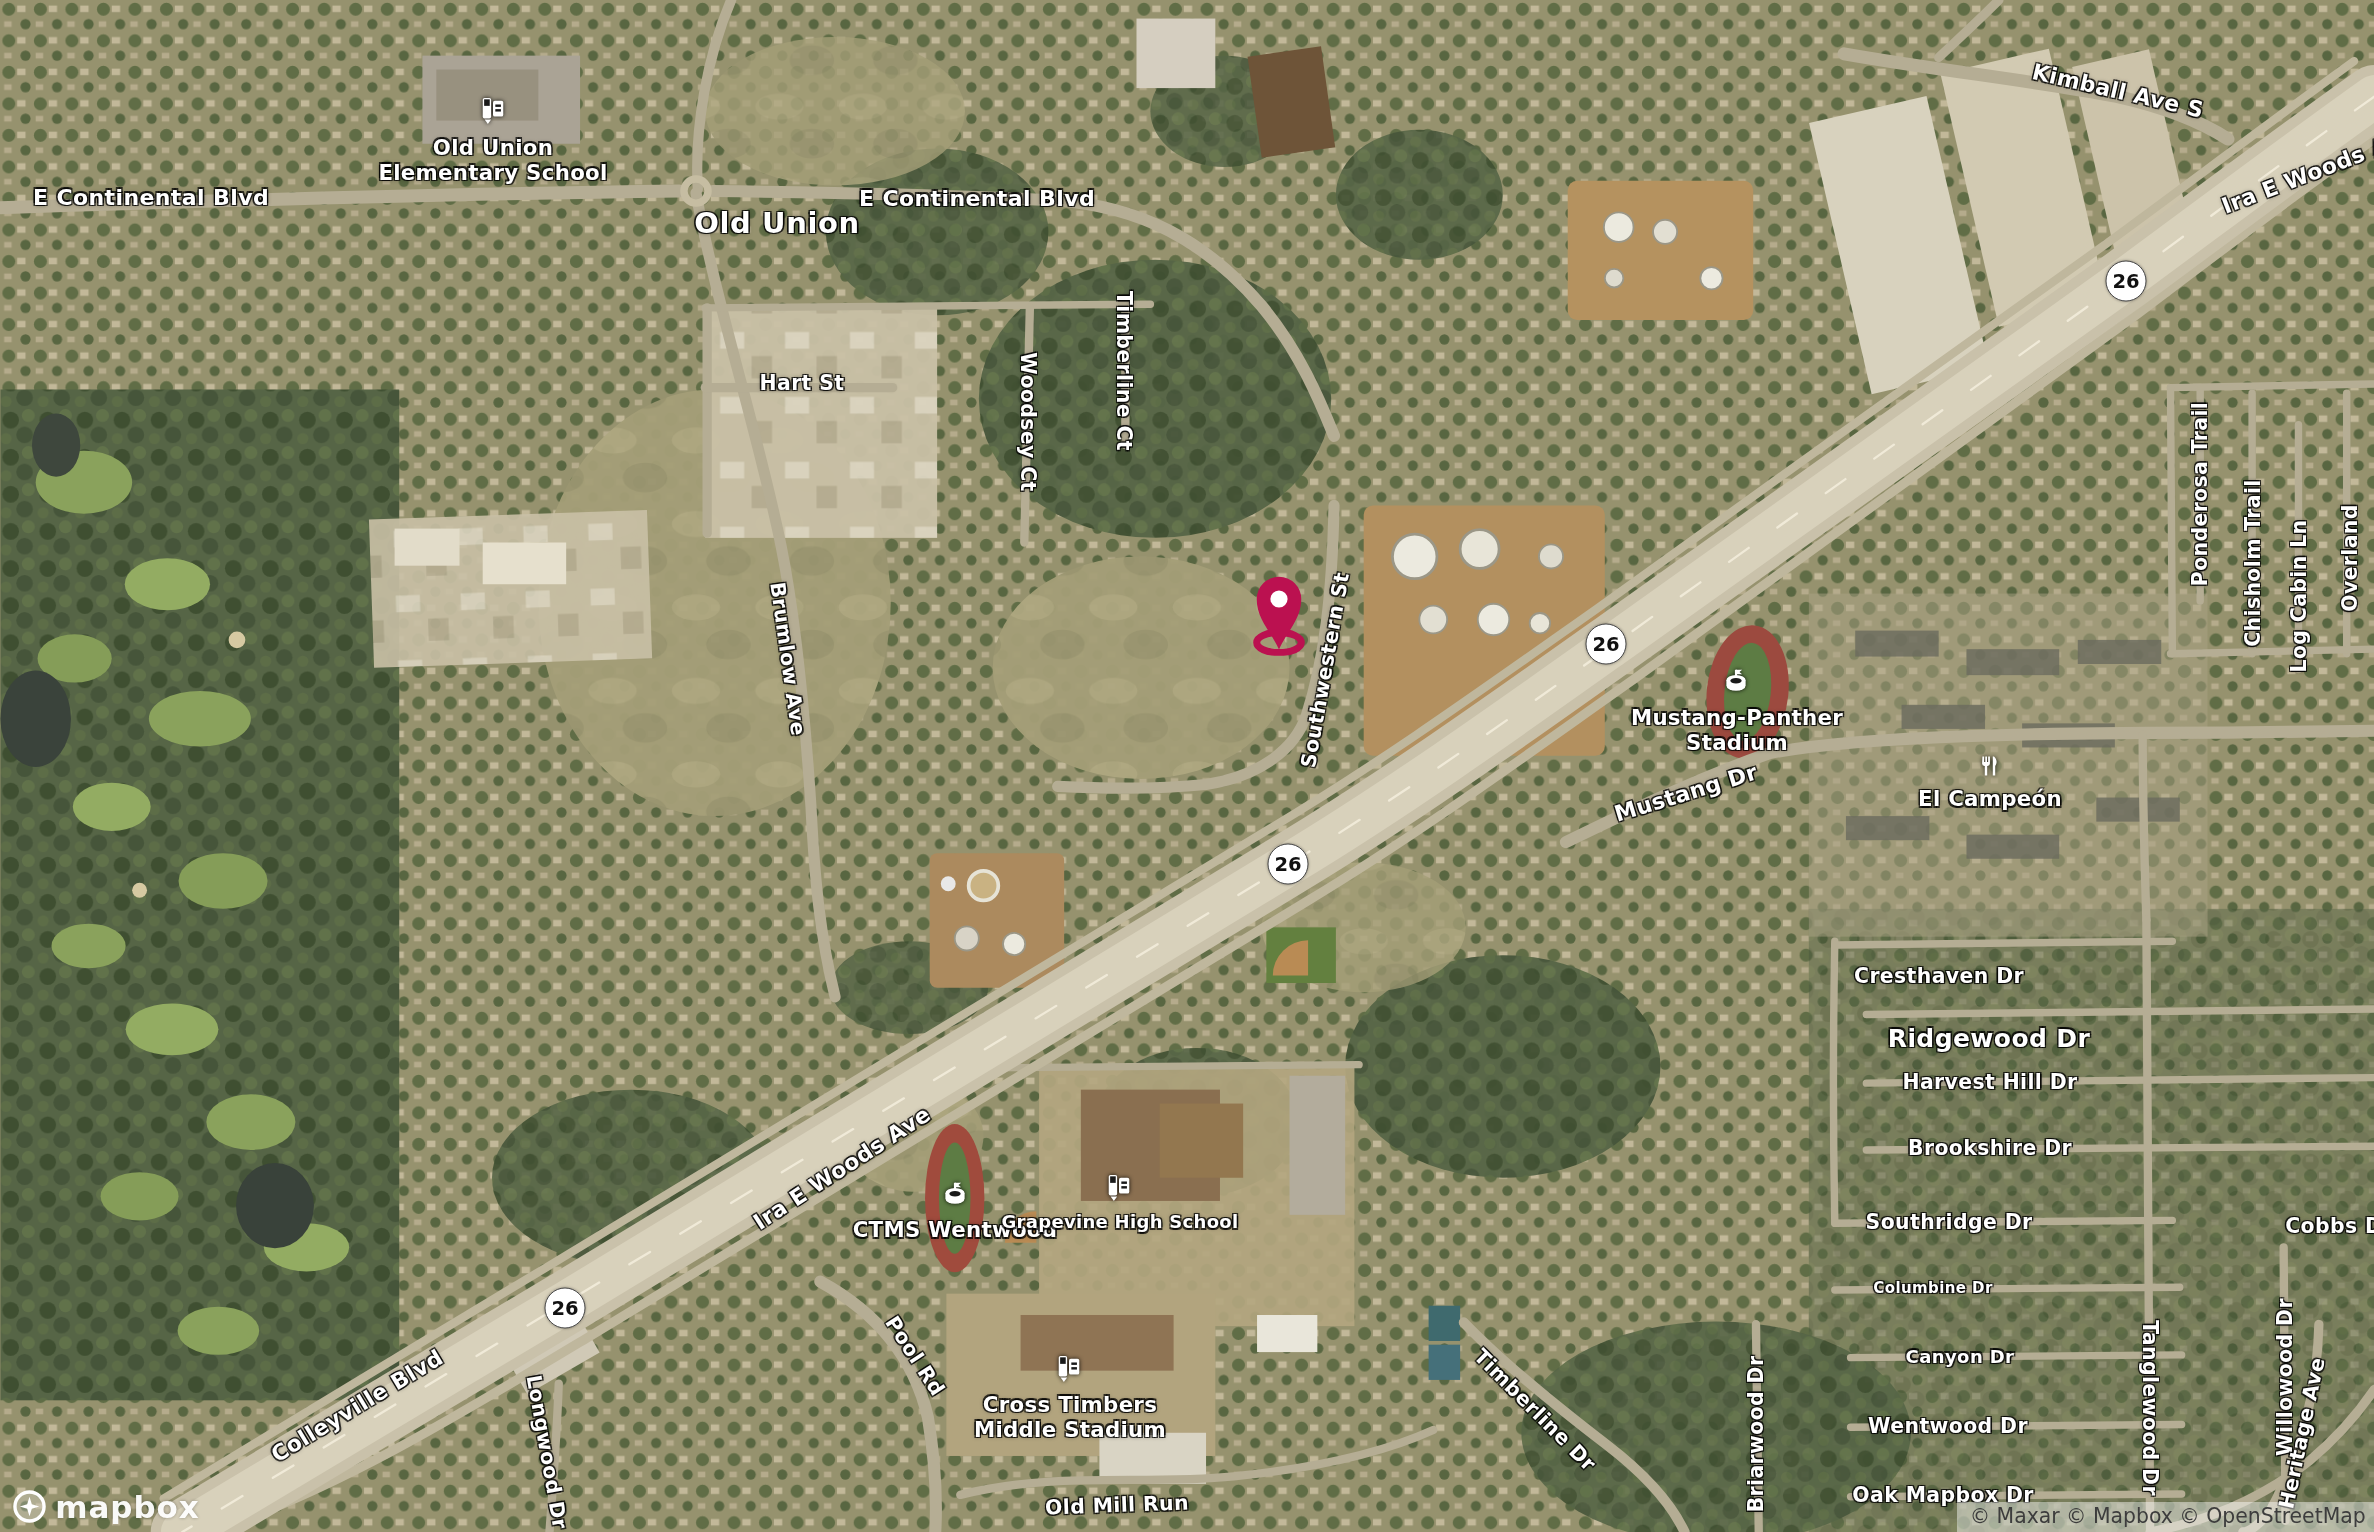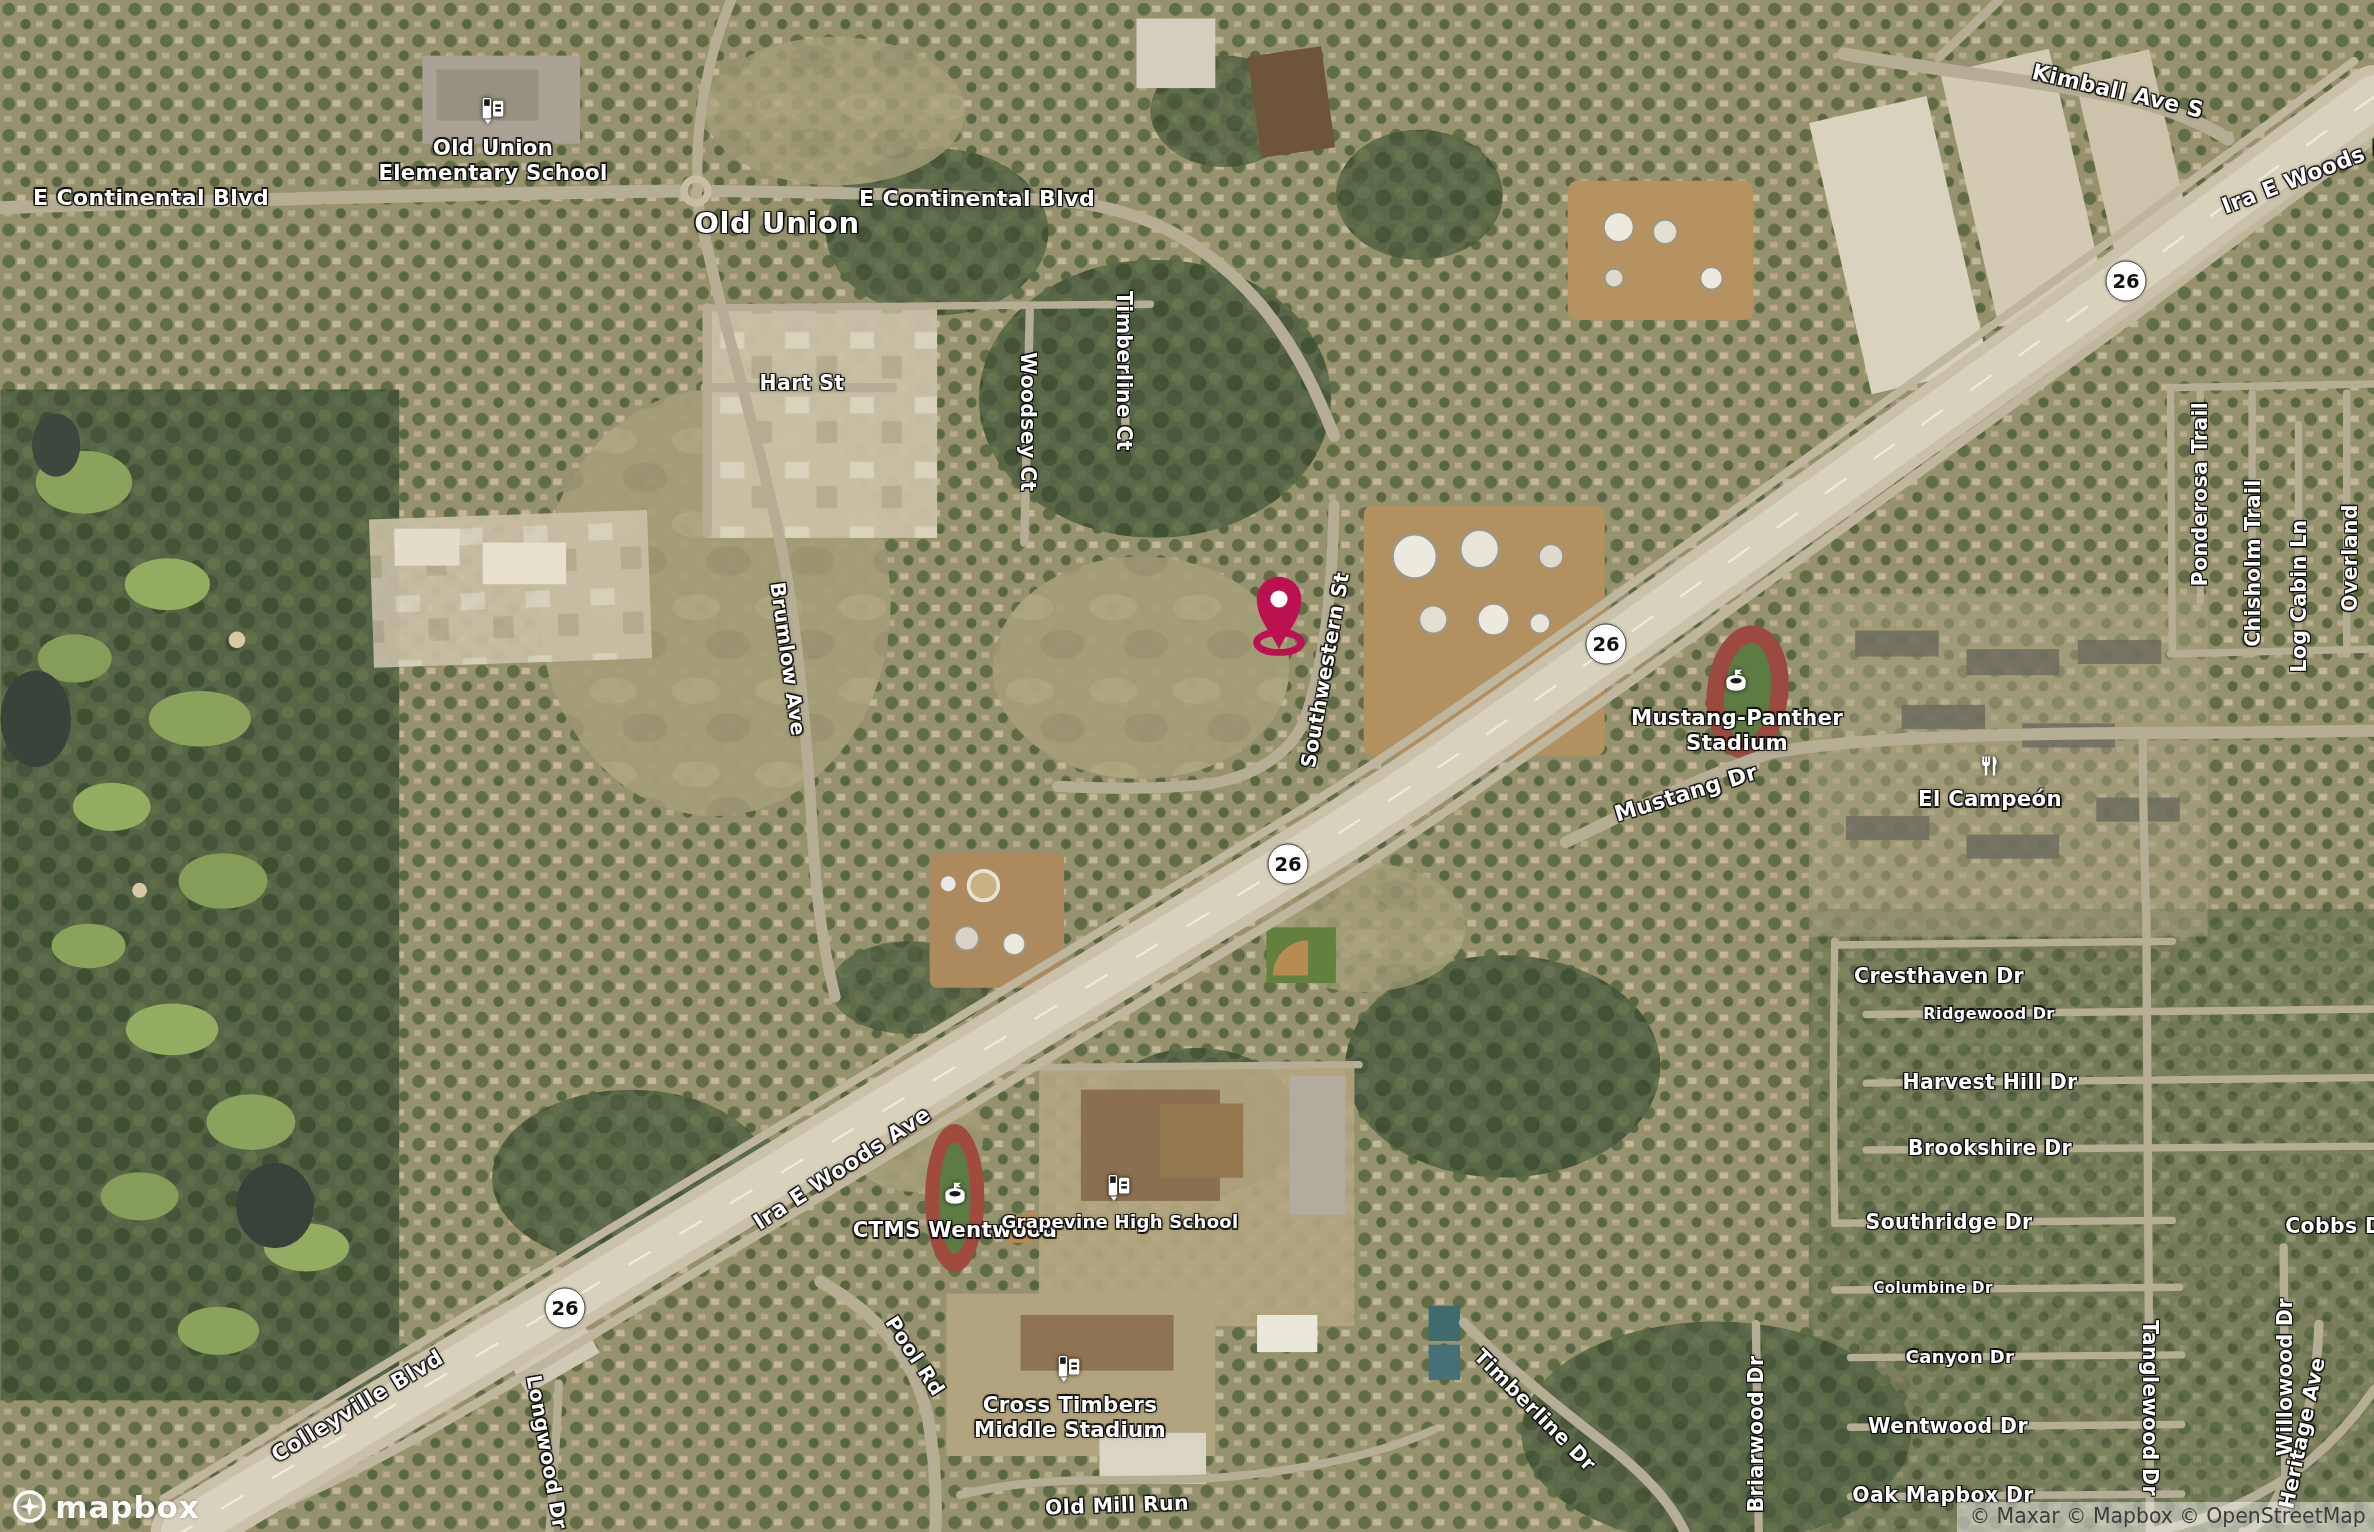--- a/index.html
+++ b/index.html
@@ -235,21 +235,21 @@
       <div class="lbl road" style="left: 788px; top: 659px; font-size: 20.4px; transform: translate(-50%, -50%) rotate(82deg);">Brumlow Ave</div>
       <div class="lbl road" style="left: 1325px; top: 670px; font-size: 20.4px; transform: translate(-50%, -50%) rotate(-80deg);">Southwestern St</div>
       <div class="lbl road" style="left: 1686px; top: 793px; font-size: 22px; transform: translate(-50%, -50%) rotate(-17deg);">Mustang Dr</div>
       <div class="lbl road" style="left: 842px; top: 1168px; font-size: 22px; transform: translate(-50%, -50%) rotate(-33deg);">Ira E Woods Ave</div>
       <div class="lbl road" style="left: 357px; top: 1406px; font-size: 22px; transform: translate(-50%, -50%) rotate(-31deg);">Colleyville Blvd</div>
       <div class="lbl road" style="left: 915px; top: 1356px; font-size: 20.4px; transform: translate(-50%, -50%) rotate(57deg);">Pool Rd</div>
       <div class="lbl road" style="left: 547px; top: 1452px; font-size: 20.4px; transform: translate(-50%, -50%) rotate(80deg);">Longwood Dr</div>
       <div class="lbl road" style="left: 1117px; top: 1505px; font-size: 20.4px; transform: translate(-50%, -50%) rotate(-2deg);">Old Mill Run</div>
       <div class="lbl road" style="left: 1535px; top: 1410px; font-size: 20.4px; transform: translate(-50%, -50%) rotate(45deg);">Timberline Dr</div>
       <div class="lbl road" style="left: 1939px; top: 943px; font-size: 20.4px; transform: translate(-50%, -50%) rotate(0deg); margin-top: 33px;">Cresthaven Dr</div>
-      <div class="lbl road" style="left: 1989px; top: 1013px; font-size: 16px; transform: translate(-50%, -50%) rotate(0deg);">Ridgewood Dr</div>
+      <div class="lbl road" style="left: 1989px; top: 1038px; font-size: 25px; transform: translate(-50%, -50%) rotate(0deg);">Ridgewood Dr</div>
       <div class="lbl road" style="left: 1990px; top: 1082px; font-size: 20.4px; transform: translate(-50%, -50%) rotate(0deg);">Harvest Hill Dr</div>
       <div class="lbl road" style="left: 1990px; top: 1148px; font-size: 20.4px; transform: translate(-50%, -50%) rotate(0deg);">Brookshire Dr</div>
       <div class="lbl road" style="left: 1941px; top: 1222px; font-size: 20.4px; transform: translate(-50%, -50%) rotate(0deg); padding-left: 16px;">Southridge Dr</div>
       <div class="lbl road" style="left: 1933px; top: 1288px; font-size: 15px; transform: translate(-50%, -50%) rotate(0deg);">Columbine Dr</div>
       <div class="lbl road" style="left: 1960px; top: 1356px; font-size: 18px; transform: translate(-50%, -50%) rotate(0deg);">Canyon Dr</div>
       <div class="lbl road" style="left: 1948px; top: 1426px; font-size: 20.4px; transform: translate(-50%, -50%) rotate(0deg);">Wentwood Dr</div>
       <div class="lbl road" style="left: 1943px; top: 1495px; font-size: 20.4px; transform: translate(-50%, -50%) rotate(0deg);">Oak Mapbox Dr</div>
       <div class="lbl road" style="left: 2339px; top: 1226px; font-size: 20.4px; transform: translate(-50%, -50%) rotate(0deg);">Cobbs Dr</div>
       <div class="lbl road" style="left: 1756px; top: 1434px; font-size: 20.4px; transform: translate(-50%, -50%) rotate(-90deg);">Briarwood Dr</div>
       <div class="lbl road" style="left: 2285px; top: 1377px; font-size: 20.4px; transform: translate(-50%, -50%) rotate(-90deg);">Willowood Dr</div>

